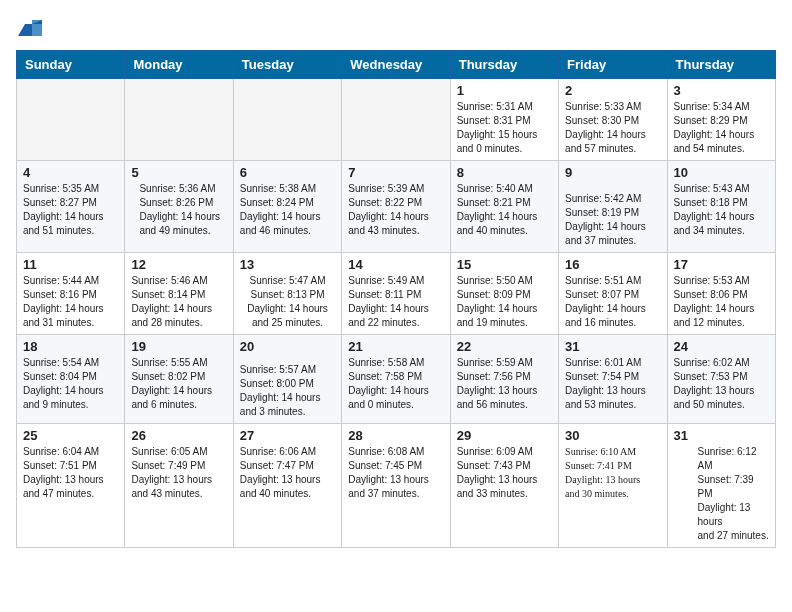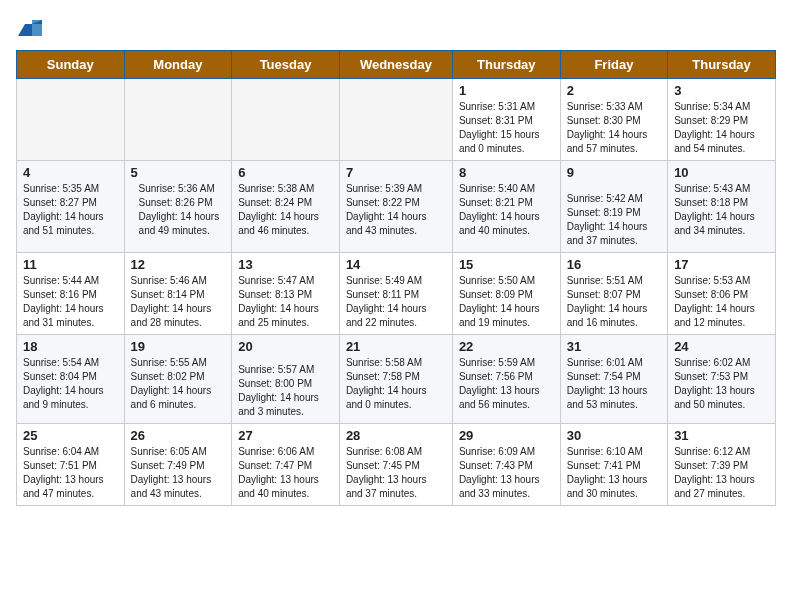--- a/index.html
+++ b/index.html
@@ -51,24 +51,24 @@
     .location {
       font-size: 15px;
       color: #333;
       font-weight: bold;
     }
     .calendar {
       width: 100%;
       border-collapse: collapse;
     }
     .calendar th {
-      background: #a16207;
+      background: #0369a1;
       color: #fff;
-      text-align: center;
-      padding: 6px 20px;
+      text-align: left;
+      padding: 6px 8px;
       font-size: 13px;
       border: 1px solid #1a5fa8;
     }
     .calendar td {
       border: 1px solid #ccc;
       vertical-align: top;
       padding: 4px 6px;
       width: 108px;
       min-height: 80px;
       font-size: 10.5px;
@@ -214,21 +214,21 @@
         </td>
         <td>
           <div class="day-num">12</div>
           <div class="day-info" style="white-space: pre-line;">Sunrise: 5:46 AM
 Sunset: 8:14 PM
 Daylight: 14 hours
 and 28 minutes.</div>
         </td>
         <td>
           <div class="day-num">13</div>
-          <div class="day-info" style="white-space: pre-line;">Sunrise: 5:47 AM
+          <div class="day-info" style="white-space: pre-line; text-align: center;">Sunrise: 5:47 AM
 Sunset: 8:13 PM
 Daylight: 14 hours
 and 25 minutes.</div>
         </td>
         <td>
           <div class="day-num">14</div>
           <div class="day-info" style="white-space: pre-line;">Sunrise: 5:49 AM
 Sunset: 8:11 PM
 Daylight: 14 hours
 and 22 minutes.</div>
@@ -337,27 +337,27 @@
         </td>
         <td>
           <div class="day-num">29</div>
           <div class="day-info" style="white-space: pre-line;">Sunrise: 6:09 AM
 Sunset: 7:43 PM
 Daylight: 13 hours
 and 33 minutes.</div>
         </td>
         <td>
           <div class="day-num">30</div>
-          <div class="day-info" style="white-space: pre-line;">Sunrise: 6:10 AM
+          <div class="day-info" style="white-space: pre-line; font-family: Liberation Serif, serif;">Sunrise: 6:10 AM
 Sunset: 7:41 PM
 Daylight: 13 hours
 and 30 minutes.</div>
         </td>
         <td>
           <div class="day-num">31</div>
-          <div class="day-info" style="white-space: pre-line;">Sunrise: 6:12 AM
+          <div class="day-info" style="white-space: pre-line; margin-left: 24px;">Sunrise: 6:12 AM
 Sunset: 7:39 PM
 Daylight: 13 hours
 and 27 minutes.</div>
         </td>
       </tr>
     </tbody>
 </table>
 
 </body></html>

